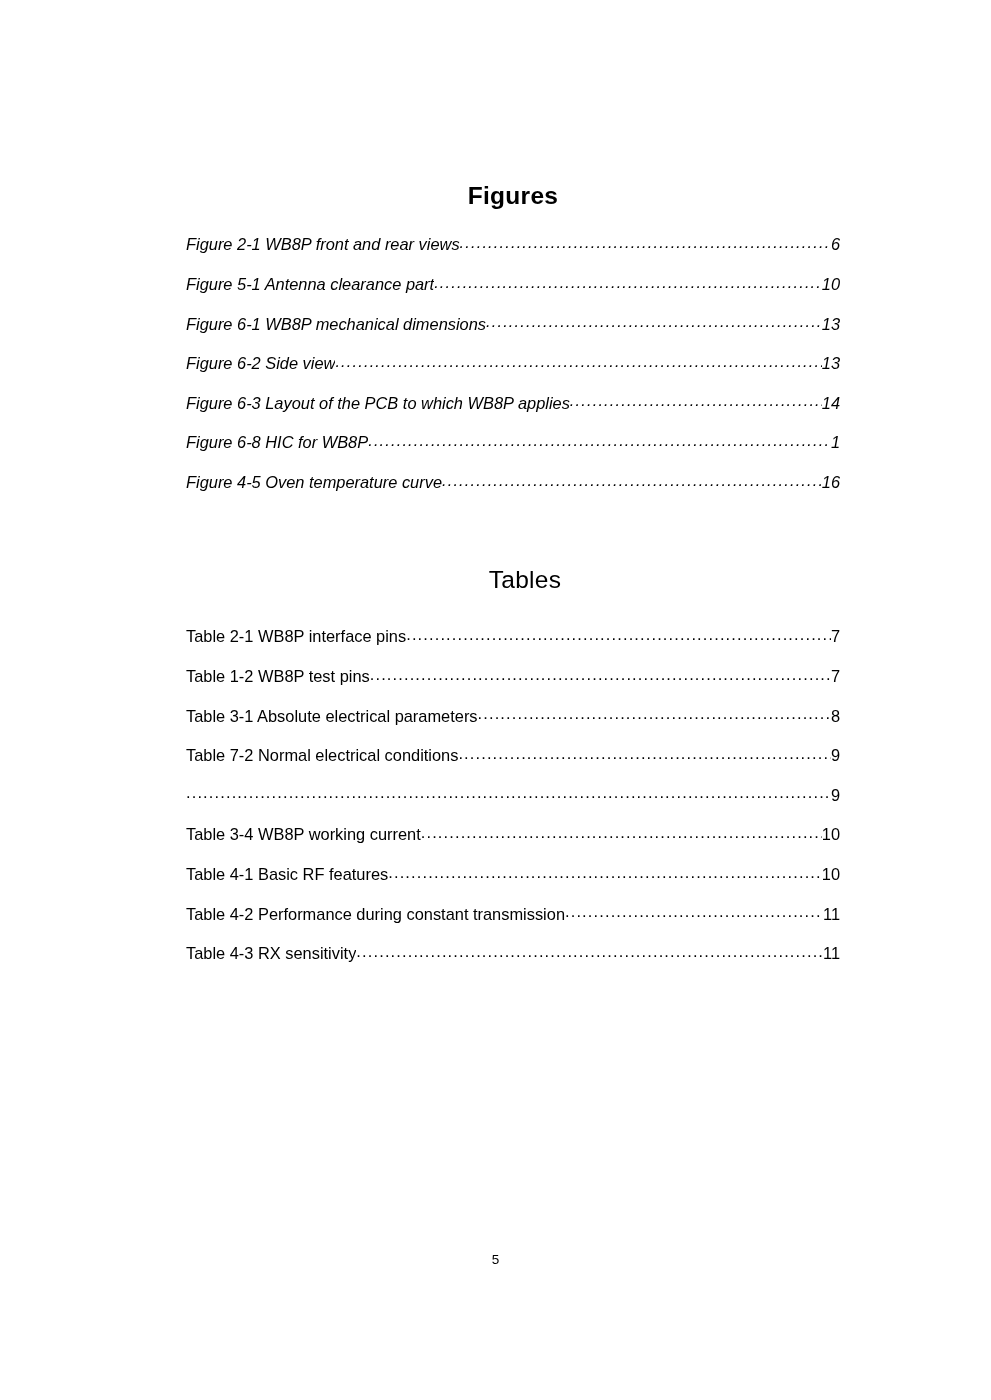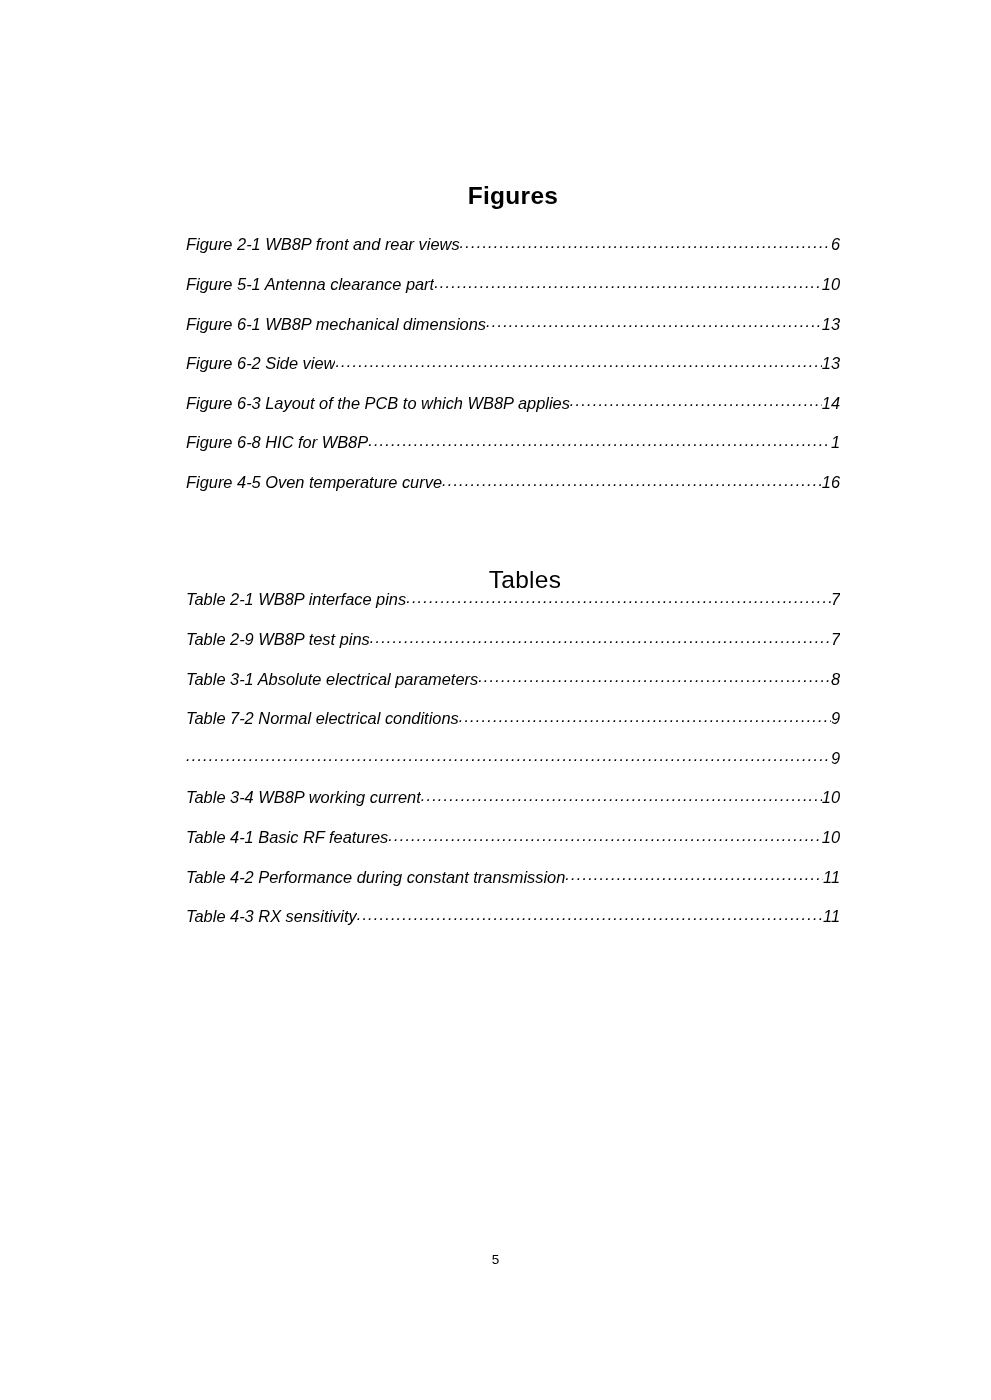--- a/index.html
+++ b/index.html
@@ -51,21 +51,21 @@
   
   .toc-list {
     position: absolute;
     left: 0;
     width: 654px;
     margin: 0;
     padding: 0;
     list-style: none;
   }
   #figures-list { top: 234px; font-style: italic; }
-  #tables-list  { top: 589px; font-style: italic; }
+  #tables-list  { top: 626px; }
 
   .toc-entry {
     display: flex;
     align-items: baseline;
     width: 100%;
     height: 39.6px;
     font-size: 16.4px;
     line-height: 20px;
     font-weight: 400;
     white-space: nowrap;
@@ -164,21 +164,21 @@
 
     <h1 class="section-heading" id="tables-heading">Tables</h1>
 
     <ul class="toc-list" id="tables-list">
         <li class="toc-entry">
           <span class="entry-label">Table 2-1 WB8P interface pins</span>
           <span class="leader"></span>
           <span class="entry-page">7</span>
         </li>
         <li class="toc-entry">
-          <span class="entry-label">Table 2-9 WB8P test pins</span>
+          <span class="entry-label">Table 1-2 WB8P test pins</span>
           <span class="leader"></span>
           <span class="entry-page">7</span>
         </li>
         <li class="toc-entry">
           <span class="entry-label">Table 3-1 Absolute electrical parameters</span>
           <span class="leader"></span>
           <span class="entry-page">8</span>
         </li>
         <li class="toc-entry">
           <span class="entry-label">Table 7-2 Normal electrical conditions</span>

